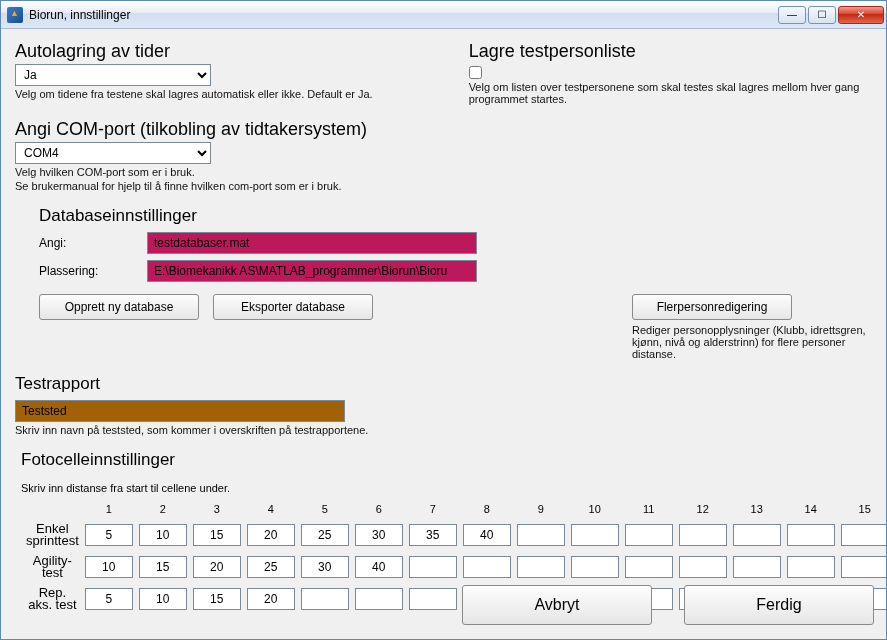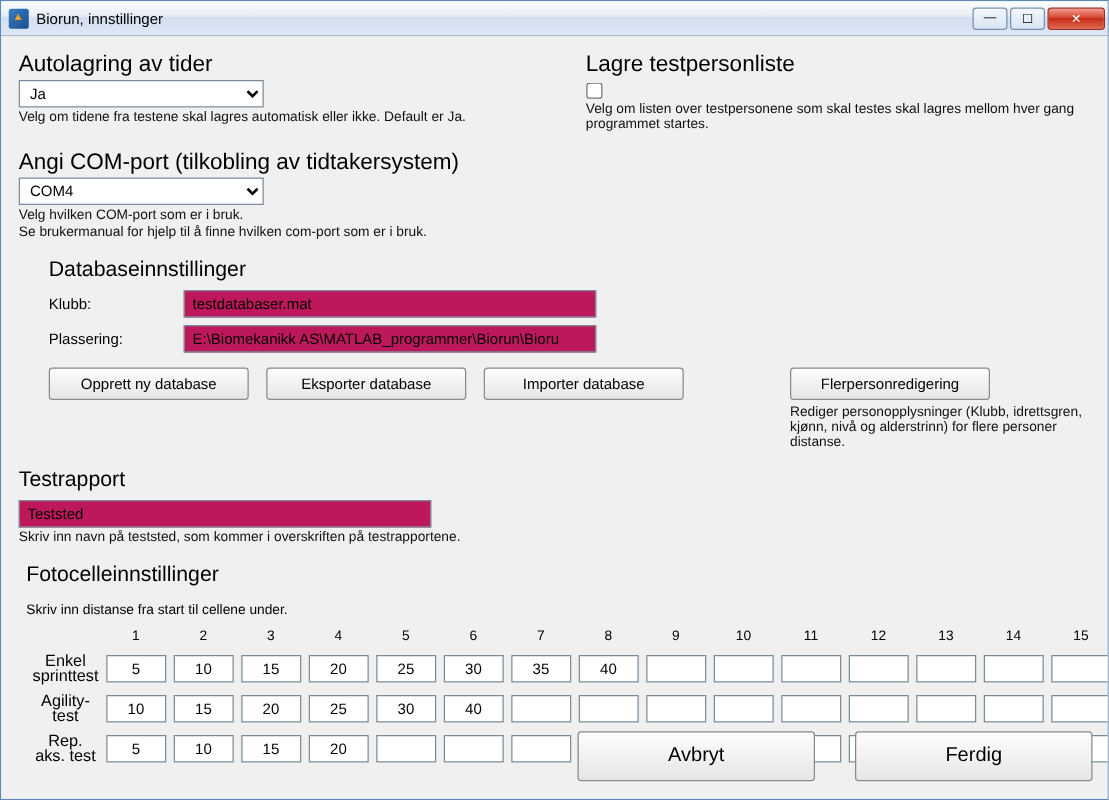--- a/index.html
+++ b/index.html
@@ -121,21 +121,21 @@
   .btn-row { display: flex; gap: 14px; margin-top: 12px; align-items: flex-start; }
   .multiperson-block {
     margin-left: auto;
     width: 240px;
   }
   .multiperson-block .help { margin-top: 4px; }
   input.wide-input {
     width: 330px; height: 22px;
     border: 1px solid #7a8a99;
     font-size: 12px; padding: 2px 6px;
-    background: #be185d;
+    background: #a16207;
     margin-top: 4px;
   }
   .photo-section { margin-top: 14px; margin-left: 6px; }
   .photo-heading { display: flex; align-items: baseline; gap: 10px; flex-direction: column; }
   .photo-heading .sub { font-size: 11px; }
   table.photocells {
     border-collapse: separate;
     border-spacing: 4px 6px;
     margin-top: 2px;
   }
@@ -205,31 +205,30 @@
       <select class="combo">
         <option>COM4</option>
       </select>
       <div class="help">Velg hvilken COM-port som er i bruk.</div>
       <div class="help">Se brukermanual for hjelp til å finne hvilken com-port som er i bruk.</div>
     </div>
 
     <div class="subblock indent">
       <h2 class="section">Databaseinnstillinger</h2>
       <div class="db-row">
-        <div class="lbl">Klubb:</div>
+        <div class="lbl">Angi:</div>
         <input type="text" value="testdatabaser.mat" style="">
       </div>
       <div class="db-row">
         <div class="lbl">Plassering:</div>
         <input type="text" value="E:\Biomekanikk AS\MATLAB_programmer\Biorun\Bioru" style="">
       </div>
       <div class="btn-row">
         <button class="btn wide">Opprett ny database</button>
         <button class="btn wide">Eksporter database</button>
-        <button class="btn wide">Importer database</button>
         <div class="multiperson-block">
           <button class="btn wide">Flerpersonredigering</button>
           <div class="help">Rediger personopplysninger (Klubb, idrettsgren, kjønn, nivå og alderstrinn) for flere personer distanse.</div>
         </div>
       </div>
     </div>
 
     <div class="subblock">
       <h2 class="section">Testrapport</h2>
       <input class="wide-input" type="text" value="Teststed" style="">

